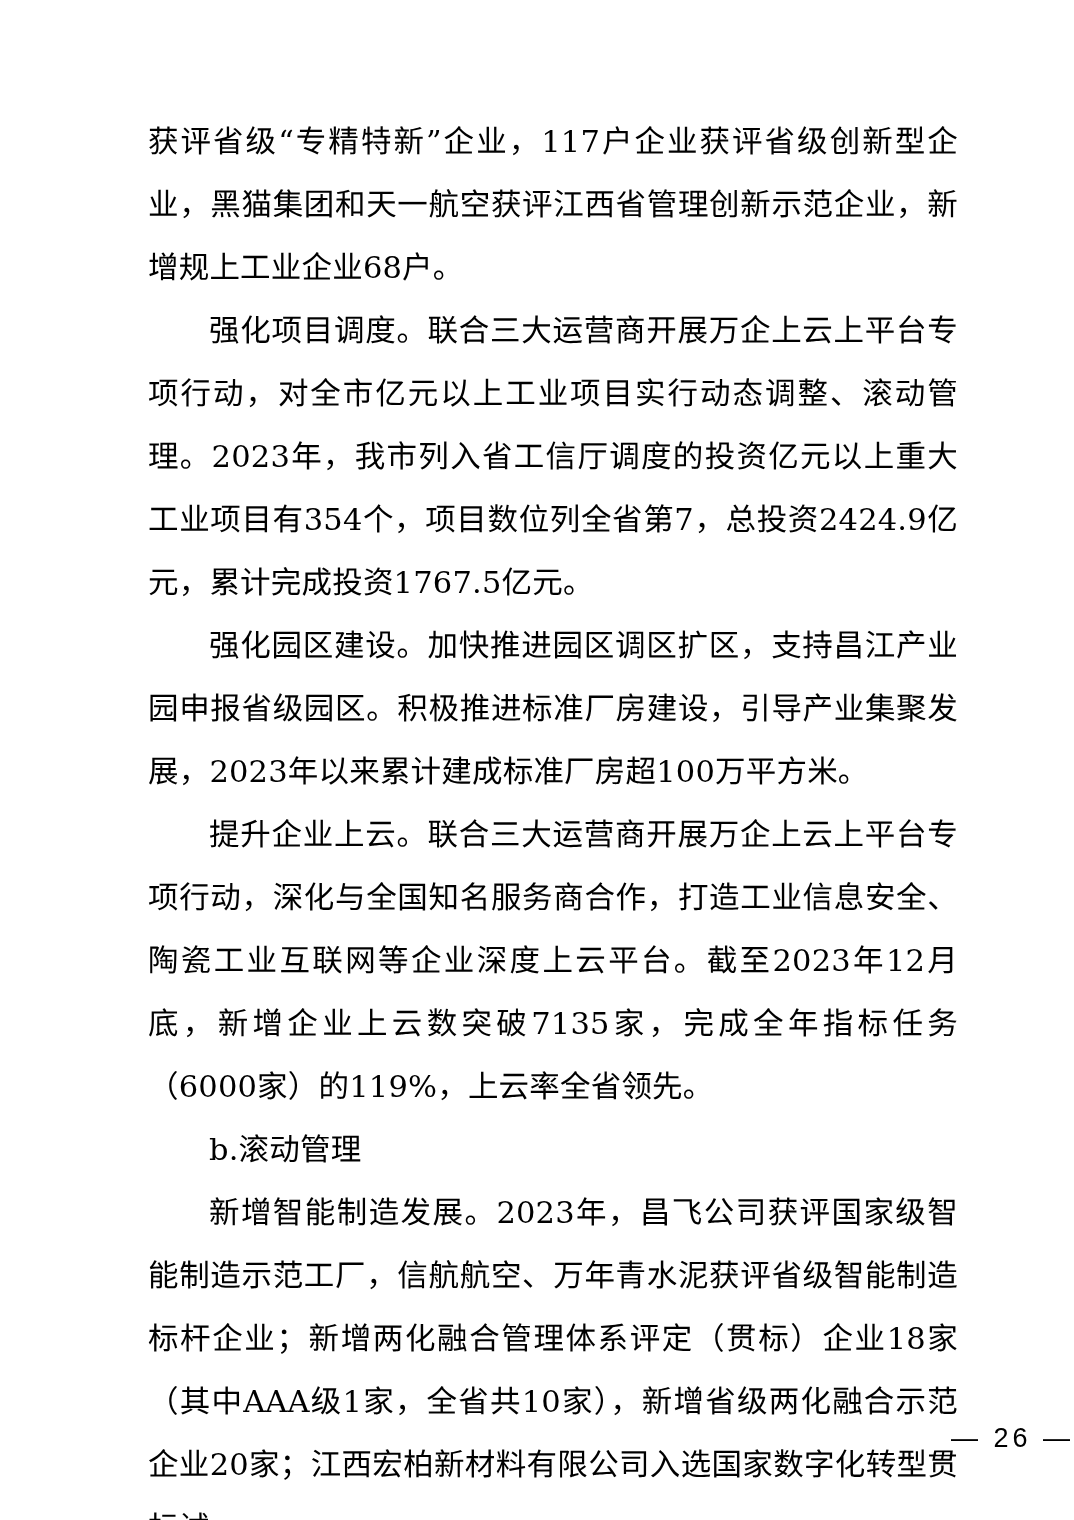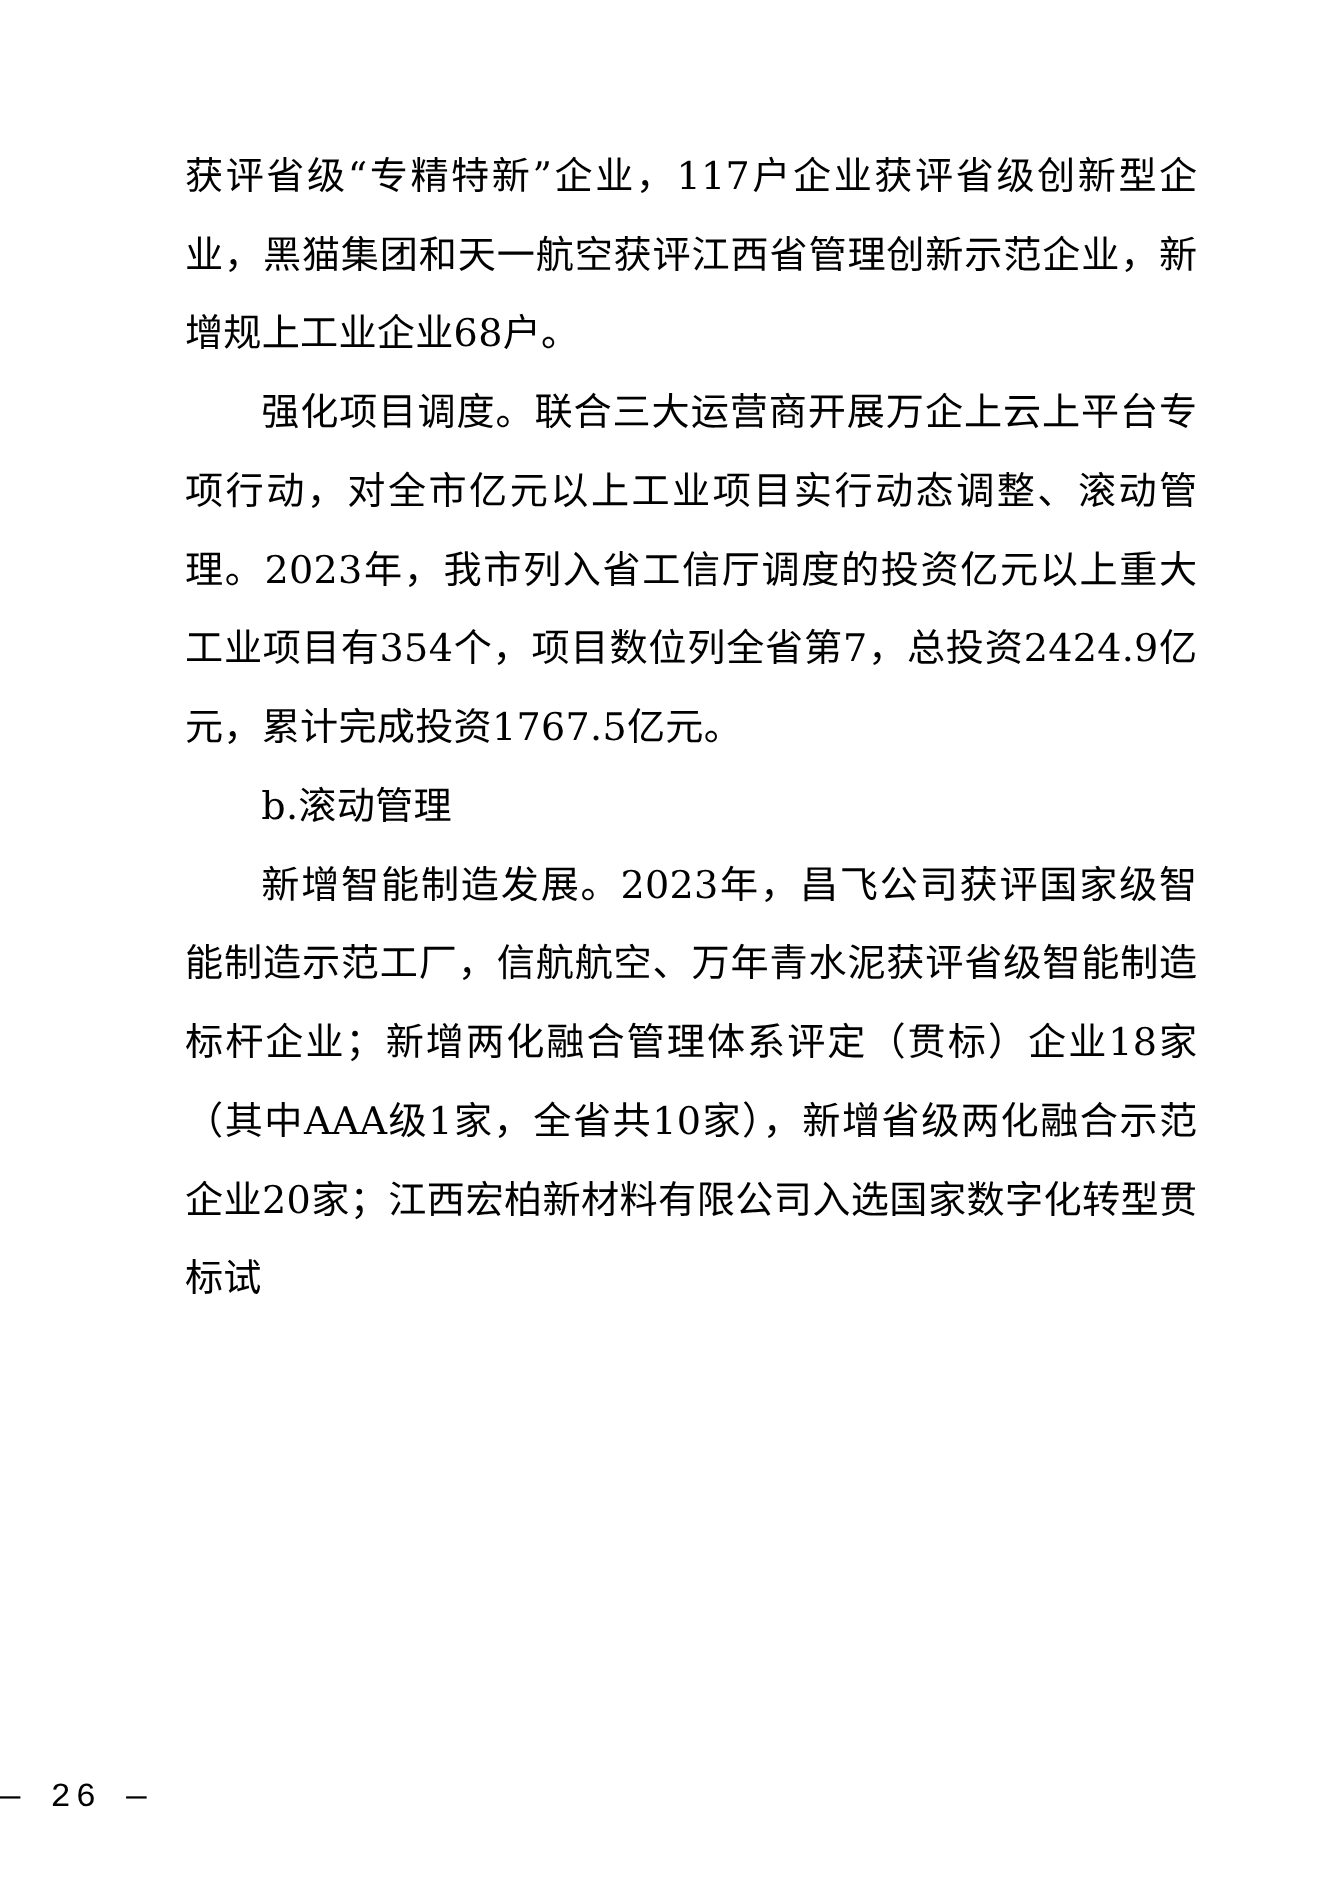--- a/index.html
+++ b/index.html
@@ -39,30 +39,32 @@
     text-justify: inter-ideograph;
   }
   .para.cont {
     text-indent: 0;
   }
   .footer {
     position: absolute;
     left: 0;
     bottom: 66px;
     width: 100%;
-    text-align: left;
+    text-align: right;
     font-size: 27px;
-    font-family: Liberation Mono, monospace;
+    font-family: Liberation Sans, sans-serif;
     letter-spacing: 4px;
   }
 </style>
 </head>
 <body>
 
 <div class="page">
   <div class="body-text">
     <p class="para cont">获评省级“专精特新”企业，117户企业获评省级创新型企业，黑猫集团和天一航空获评江西省管理创新示范企业，新增规上工业企业68户。</p>
     <p class="para">强化项目调度。联合三大运营商开展万企上云上平台专项行动，对全市亿元以上工业项目实行动态调整、滚动管理。2023年，我市列入省工信厅调度的投资亿元以上重大工业项目有354个，项目数位列全省第7，总投资2424.9亿元，累计完成投资1767.5亿元。</p>
+    <p class="para">强化园区建设。加快推进园区调区扩区，支持昌江产业园申报省级园区。积极推进标准厂房建设，引导产业集聚发展，2023年以来累计建成标准厂房超100万平方米。</p>
+    <p class="para">提升企业上云。联合三大运营商开展万企上云上平台专项行动，深化与全国知名服务商合作，打造工业信息安全、陶瓷工业互联网等企业深度上云平台。截至2023年12月底，新增企业上云数突破7135家，完成全年指标任务（6000家）的119%，上云率全省领先。</p>
     <p class="para">b.滚动管理</p>
     <p class="para">新增智能制造发展。2023年，昌飞公司获评国家级智能制造示范工厂，信航航空、万年青水泥获评省级智能制造标杆企业；新增两化融合管理体系评定（贯标）企业18家（其中AAA级1家，全省共10家），新增省级两化融合示范企业20家；江西宏柏新材料有限公司入选国家数字化转型贯标试</p>
   </div>
   <div class="footer">— 26 —</div>
 </div>
 
 </body></html>

